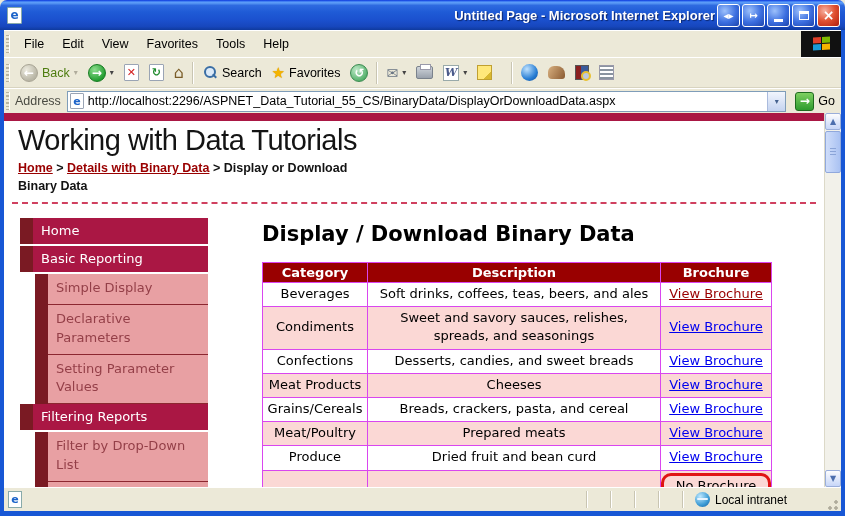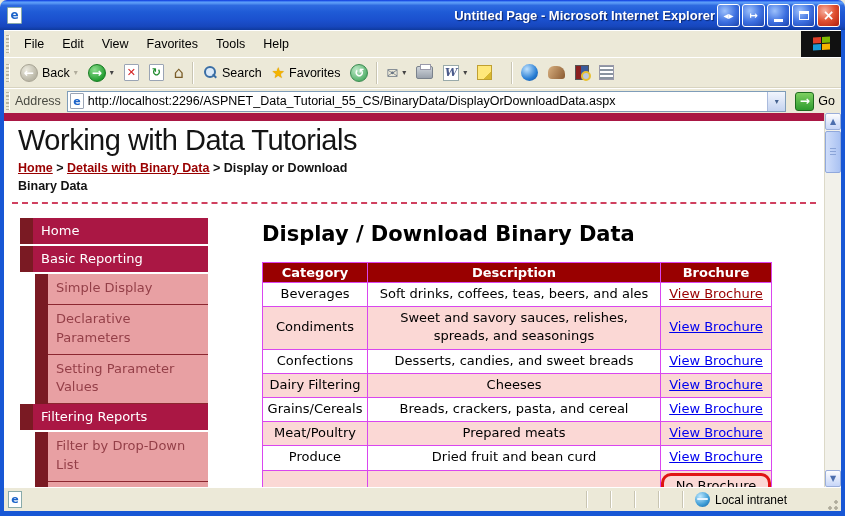--- a/index.html
+++ b/index.html
@@ -35,21 +35,21 @@
   .menu-item { padding:5px 9px; font-size:12.5px; color:#000; cursor:default; }
   .throbber { margin-left:auto; width:40px; height:26px; background:#111;
     display:flex; align-items:center; justify-content:center; }
   .flag { width:17px; height:14px; display:grid; grid-template-columns:8px 8px; grid-template-rows:6px 6px; gap:1px; transform:skewY(-4deg); }
   .flag i:nth-child(1){background:#e0402a;} .flag i:nth-child(2){background:#7fba00;}
   .flag i:nth-child(3){background:#1a9bd7;} .flag i:nth-child(4){background:#f4b400;}
 
   
   .toolbar { height:31px; flex:none; border-bottom:1px solid #d8d4c0; }
   .tbtn { display:flex; align-items:center; gap:4px; padding:2px 5px; font-size:12.5px; color:#000; cursor:default; }
-  .tbtn .lbl-gray { color:#000000; }
+  .tbtn .lbl-gray { color:#4d7c0f; }
   .ic-circle { width:18px; height:18px; border-radius:50%; color:#fff; display:flex; align-items:center; justify-content:center;
     font:bold 12px "DejaVu Sans",sans-serif; }
   .ic-back { background:radial-gradient(circle at 35% 30%, #eceade, #b9b6a6 70%); border:1px solid #a8a494; color:#fff; }
   .ic-fwd  { background:radial-gradient(circle at 35% 30%, #8ede8e, #1f9b2d 75%); border:1px solid #147a20; }
   .ic-hist { background:radial-gradient(circle at 35% 30%, #bfe9c8, #53b06a 75%); border:1px solid #3a8a50; color:#fff; }
   .caret { font-size:8px; color:#444; font-family:"DejaVu Sans",sans-serif; }
   .caret.dis { color:#b0ac9c; }
   .ic-page { width:15px; height:17px; background:#fff; border:1px solid #9aa4b4; border-radius:1px; display:flex; align-items:center; justify-content:center;
     font:bold 11px "DejaVu Sans",sans-serif; }
   .ic-stop { color:#d42020; }
@@ -347,21 +347,21 @@
                 <td>Condiments</td>
                 <td>Sweet and savory sauces, relishes, spreads, and seasonings</td>
                 <td><a class="brochure-link">View Brochure</a></td>
               </tr>
               <tr>
                 <td>Confections</td>
                 <td>Desserts, candies, and sweet breads</td>
                 <td><a class="brochure-link">View Brochure</a></td>
               </tr>
               <tr class="pink">
-                <td>Dairy Filtering</td>
+                <td>Meat Products</td>
                 <td>Cheeses</td>
                 <td><a class="brochure-link">View Brochure</a></td>
               </tr>
               <tr>
                 <td>Grains/Cereals</td>
                 <td>Breads, crackers, pasta, and cereal</td>
                 <td><a class="brochure-link">View Brochure</a></td>
               </tr>
               <tr class="pink">
                 <td>Meat/Poultry</td>

